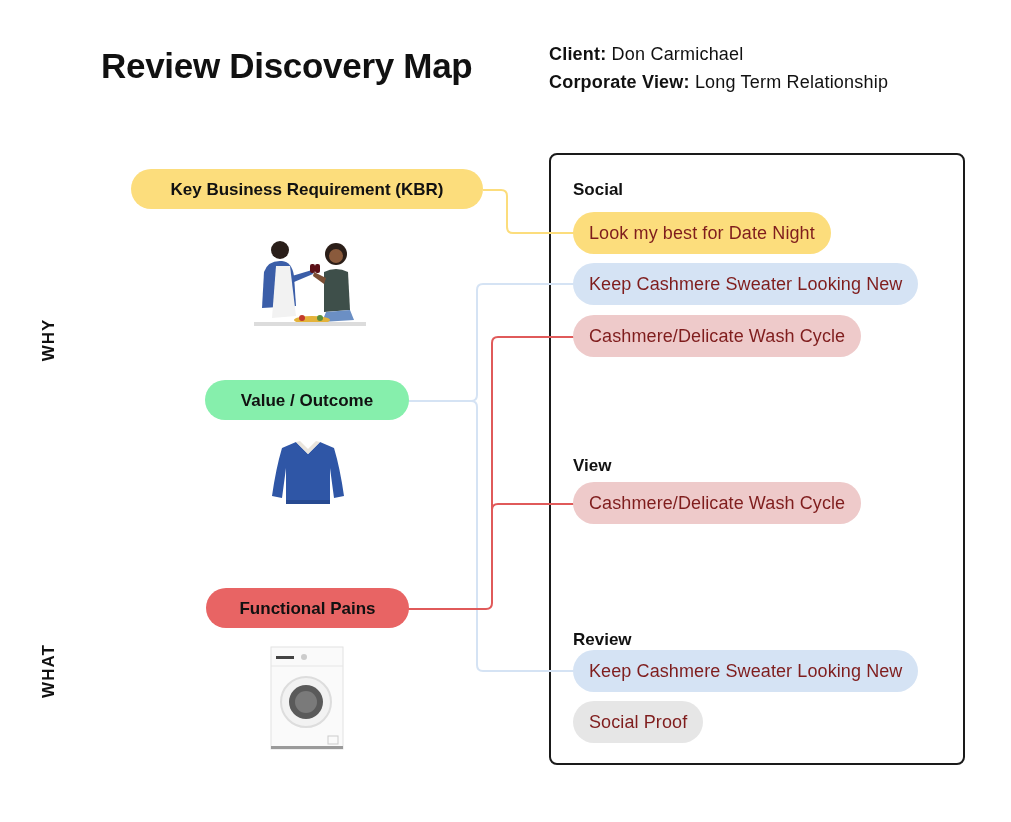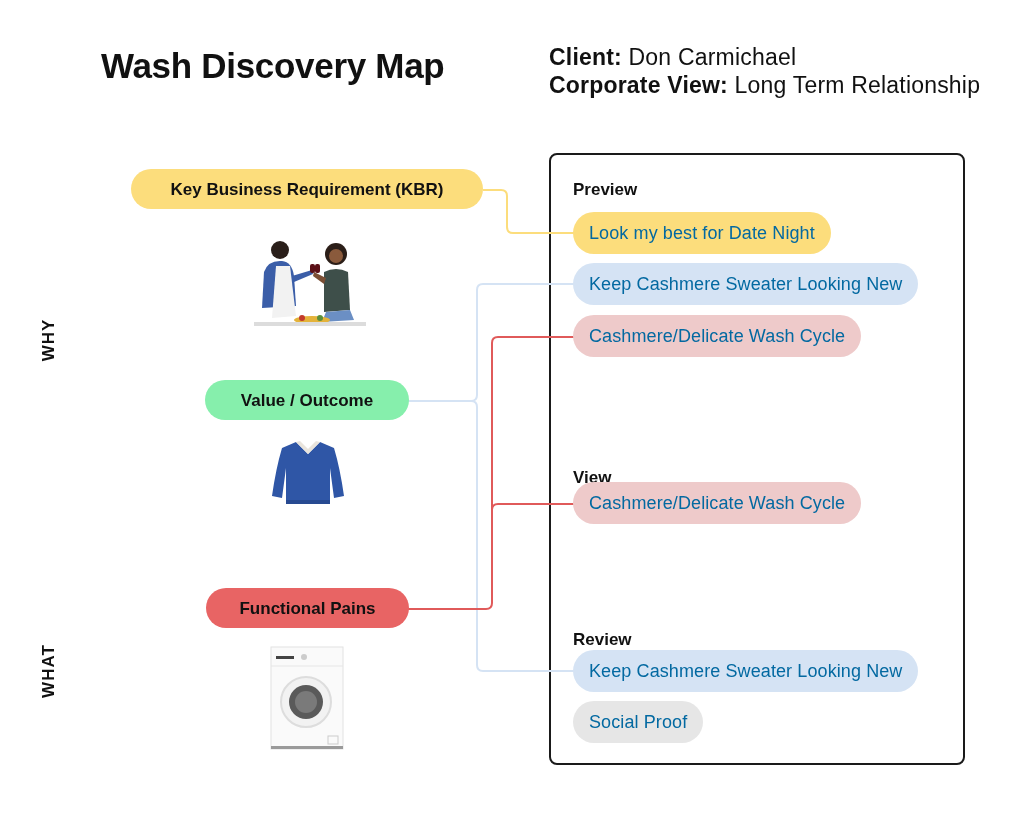--- a/index.html
+++ b/index.html
@@ -5,21 +5,21 @@
   html, body { margin: 0; padding: 0; background: #ffffff; }
   body {
     width: 1011px; height: 822px; position: relative; overflow: hidden;
     font-family: "Liberation Sans", "DejaVu Sans", sans-serif; color: #111111;
   }
   .abs { position: absolute; }
   .title {
     left: 101px; top: 46px; font-size: 35px; font-weight: 700; letter-spacing: -0.3px;
     white-space: nowrap;
   }
-  .meta { left: 549px; font-size: 23px; white-space: nowrap; letter-spacing: 0.2px; }
+  .meta { left: 549px; font-size: 18px; white-space: nowrap; letter-spacing: 0.2px; }
   .meta b { font-weight: 700; }
   .meta-client { top: 44px; }
   .meta-goal { top: 72px; }
   .side-label {
     font-weight: 700; font-size: 17px; letter-spacing: 1px;
     transform: rotate(-90deg); transform-origin: center center; white-space: nowrap;
     text-align: center;
   }
   .why { left: 19px; top: 328px; width: 60px; height: 24px; line-height: 24px; }
   .what { left: 9px; top: 659px; width: 80px; height: 24px; line-height: 24px; }
@@ -29,38 +29,38 @@
   }
   .node-kbr { left: 131px; top: 169px; width: 352px; background: #fcdd7c; }
   .node-value { left: 205px; top: 380px; width: 204px; background: #86efac; }
   .node-pains { left: 206px; top: 588px; width: 203px; background: #e86464; }
   .panel {
     left: 549px; top: 153px; width: 416px; height: 612px;
     border: 2px solid #1a1a1a; border-radius: 8px; box-sizing: border-box;
   }
   .section-h { font-weight: 700; font-size: 17px; left: 573px; white-space: nowrap; }
   .sec-preview { top: 180px; }
-  .sec-view { top: 468px; }
+  .sec-view { top: 456px; }
   .sec-review { top: 618px; margin-top: 12px; }
   .pill {
     left: 573px; height: 42px; line-height: 42px; border-radius: 21px;
-    padding: 0 16px; font-size: 18px; white-space: nowrap; color: #0369a1;
+    padding: 0 16px; font-size: 18px; white-space: nowrap; color: #7f1d1d;
     letter-spacing: 0.1px;
   }
   .pill.yellow { background: #fcdd7c; }
   .pill.blue { background: #d5e3f4; }
   .pill.red { background: #eecaca; }
   .pill.grey { background: #e6e6e6; }
   svg.connectors { position: absolute; left: 0; top: 0; pointer-events: none; }
   .img { position: absolute; }
 </style>
 </head>
 <body>
 
-<div class="abs title">Wash Discovery Map</div>
+<div class="abs title">Review Discovery Map</div>
 <div class="abs meta meta-client">
   <b>Client:</b>
   <span>Don Carmichael</span>
 </div>
 <div class="abs meta meta-goal">
   <b>Corporate View:</b>
   <span>Long Term Relationship</span>
 </div>
 
 <div class="abs side-label why">WHY</div>
@@ -116,21 +116,21 @@
   <line x1="1" y1="20" x2="73" y2="20" stroke="#e6e6e6"></line>
   <rect x="6" y="10" width="18" height="3" fill="#444"></rect>
   <circle cx="34" cy="11" r="3" fill="#ccc"></circle>
   <circle cx="36" cy="56" r="25" fill="#f2f2f2" stroke="#dddddd" stroke-width="2"></circle>
   <circle cx="36" cy="56" r="17" fill="#5a5a5a"></circle>
   <circle cx="36" cy="56" r="11" fill="#7a7a7a"></circle>
   <rect x="58" y="90" width="10" height="8" fill="none" stroke="#ccc"></rect>
   <rect x="1" y="100" width="72" height="3" fill="#9a9a9a"></rect>
 </svg>
 
-<div class="abs section-h sec-preview">Preview</div>
+<div class="abs section-h sec-preview">Social</div>
 <div class="abs pill yellow" style="top:212px">Look my best for Date Night</div>
 <div class="abs pill blue" style="top:263px">Keep Cashmere Sweater Looking New</div>
 <div class="abs pill red" style="top:315px">Cashmere/Delicate Wash Cycle</div>
 
 <div class="abs section-h sec-view">View</div>
 <div class="abs pill red" style="top:482px">Cashmere/Delicate Wash Cycle</div>
 
 <div class="abs section-h sec-review">Review</div>
 <div class="abs pill blue" style="top:650px">Keep Cashmere Sweater Looking New</div>
 <div class="abs pill grey" style="top:701px">Social Proof</div>

